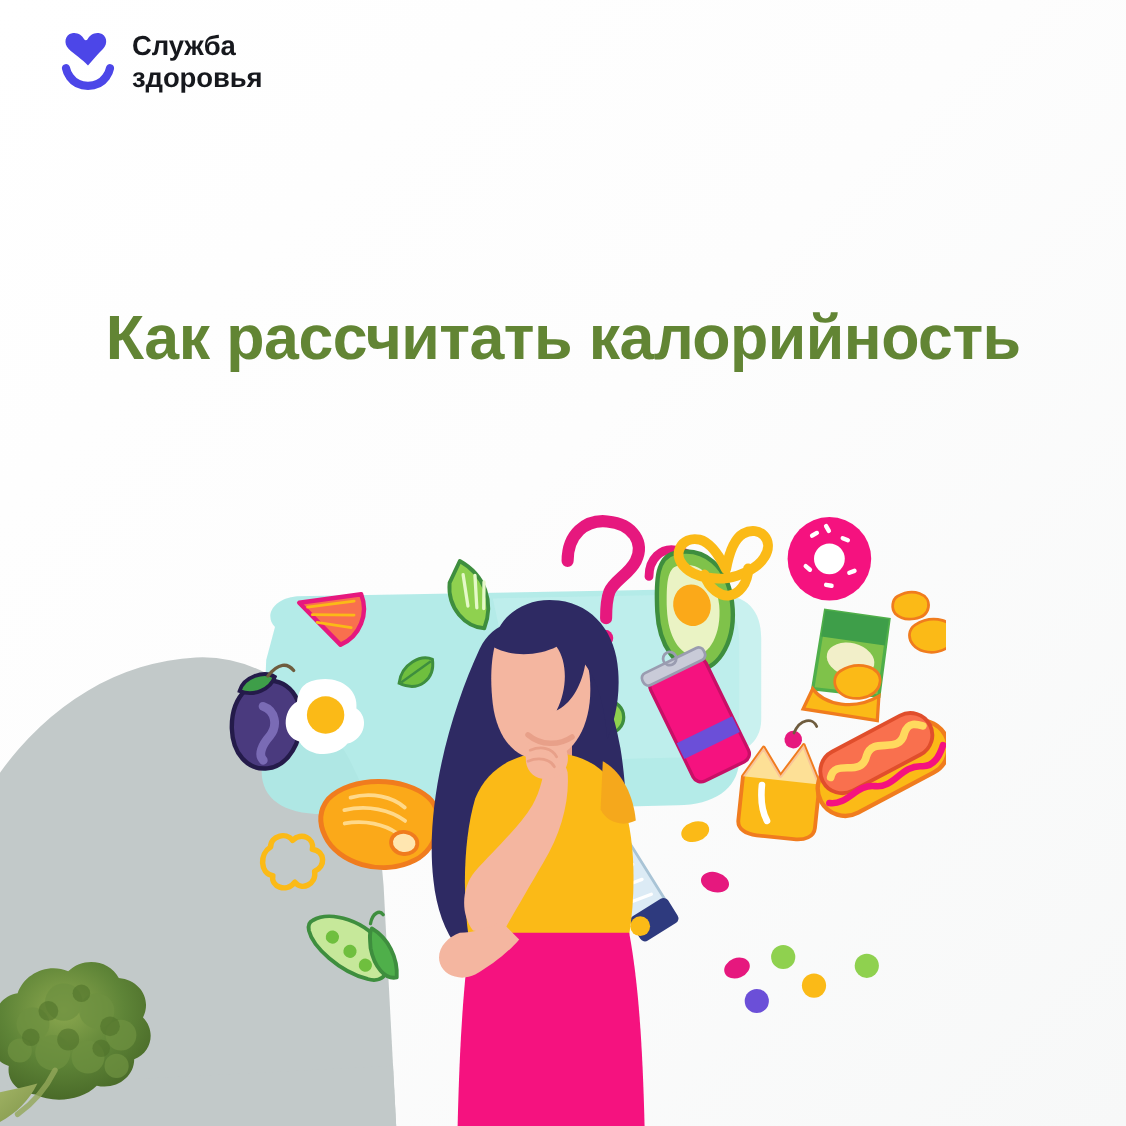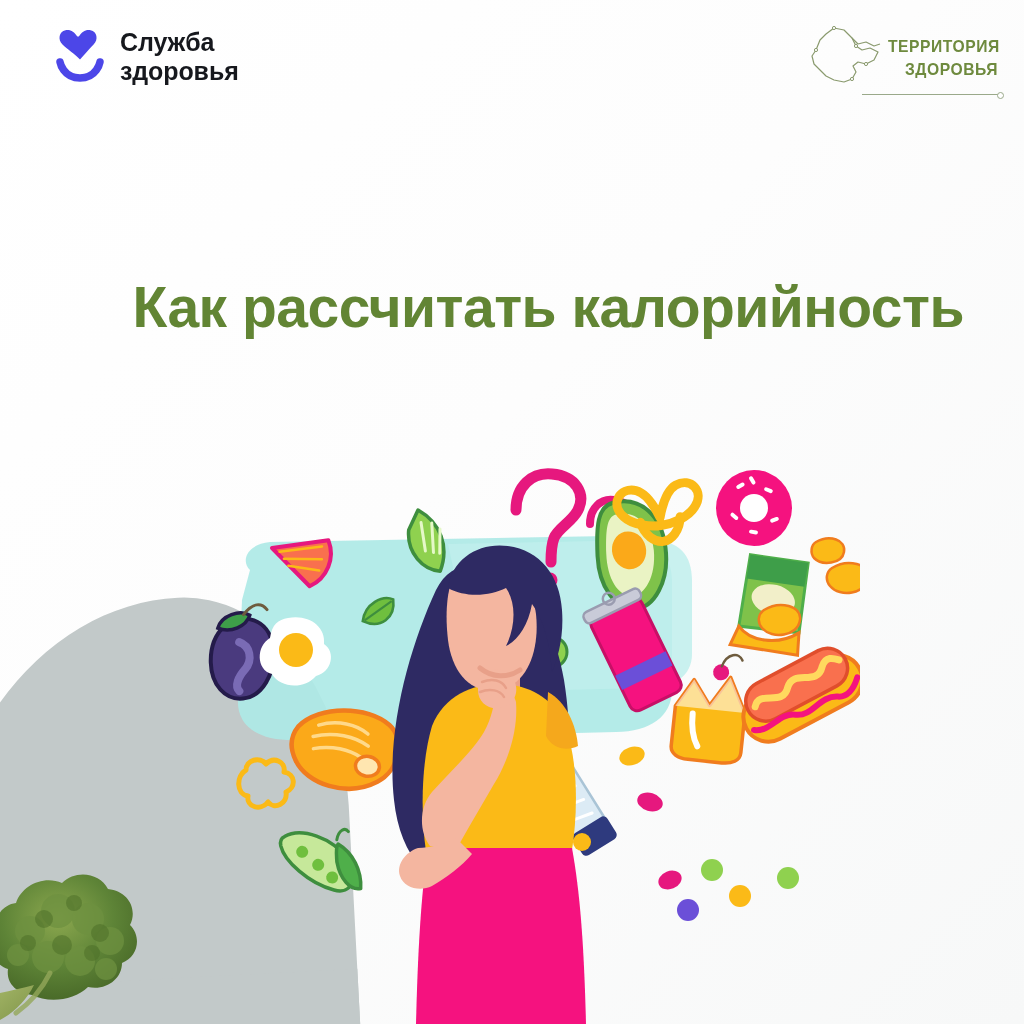--- a/index.html
+++ b/index.html
@@ -110,21 +110,21 @@
     border-radius: 50%;
     background: #fff;
   }
 
   
   .headline {
     position: absolute;
     left: 0;
     right: 0;
     top: 232px;
-    text-align: right;
+    text-align: center;
     color: #628534;
     font-weight: bold;
     font-size: 57px;
     line-height: 1.33;
     letter-spacing: -0.5px;
     padding: 0 60px;
     box-sizing: border-box;
   }
   .headline .ln { display: block; }
 
@@ -160,38 +160,20 @@
         <path d="M26 31.5 C21 26 13 21 8.5 16.5 C3.5 11.5 5 3.5 11.5 2.2 C16.5 1.2 20.5 4 22.5 7.6 C23.3 9 24.8 9 25.6 7.6 C27.6 4 31.6 1.2 36.6 2.2 C43.1 3.5 44.6 11.5 39.6 16.5 C35 21 31 26 26 31.5 Z" fill="#4C46E8"></path>
         <path d="M6 34 C6 34 9 50 26 50 C43 50 46 34 46 34" fill="none" stroke="#4C46E8" stroke-width="7.5" stroke-linecap="round"></path>
       </svg>
     </span>
     <span class="wordmark">
       <span class="l1">Служба</span>
       <span class="l2">здоровья</span>
     </span>
   </div>
 
-  <div class="logo-right">
-    <span class="map">
-      <svg viewBox="0 0 78 74" width="78" height="74" aria-hidden="true">
-        <path d="M10 28 L6 34 L8 42 L14 48 L20 54 L28 58 L38 60 L46 57 L50 50 L47 44 L52 40 L60 42 L68 38 L72 30 L64 26 L56 28 L50 24 L46 16 L38 8 L28 6 L20 12 L14 18 Z" fill="none" stroke="#8a9a6e" stroke-width="1.2" stroke-linejoin="round"></path>
-        <path d="M46 16 L52 22 L60 20 L68 24 L74 22" fill="none" stroke="#8a9a6e" stroke-width="1.2" stroke-linejoin="round"></path>
-        <circle cx="10" cy="28" r="1.6" fill="#fff" stroke="#8a9a6e" stroke-width="1"></circle>
-        <circle cx="28" cy="6" r="1.6" fill="#fff" stroke="#8a9a6e" stroke-width="1"></circle>
-        <circle cx="46" cy="57" r="1.6" fill="#fff" stroke="#8a9a6e" stroke-width="1"></circle>
-        <circle cx="50" cy="24" r="1.6" fill="#fff" stroke="#8a9a6e" stroke-width="1"></circle>
-        <circle cx="60" cy="42" r="1.6" fill="#fff" stroke="#8a9a6e" stroke-width="1"></circle>
-      </svg>
-    </span>
-    <span class="rtext">
-      <span class="r1">ТЕРРИТОРИЯ</span>
-      <span class="r2">ЗДОРОВЬЯ</span>
-    </span>
-    <span class="rule"></span>
-  </div>
 
   <h1 class="headline">
     <span class="ln">Как рассчитать калорийность</span>
   </h1>
 
   <div class="illustration">
     <svg viewBox="0 0 680 584" width="680" height="584" aria-hidden="true">
 
       <path d="M70 130 C60 120 68 104 90 102 L430 96 C470 96 492 112 492 140 L492 250
                C492 276 470 292 436 292 L120 300 C78 302 56 286 58 258 L62 160 Z" fill="#AEE9E6" opacity="0.92"></path>

